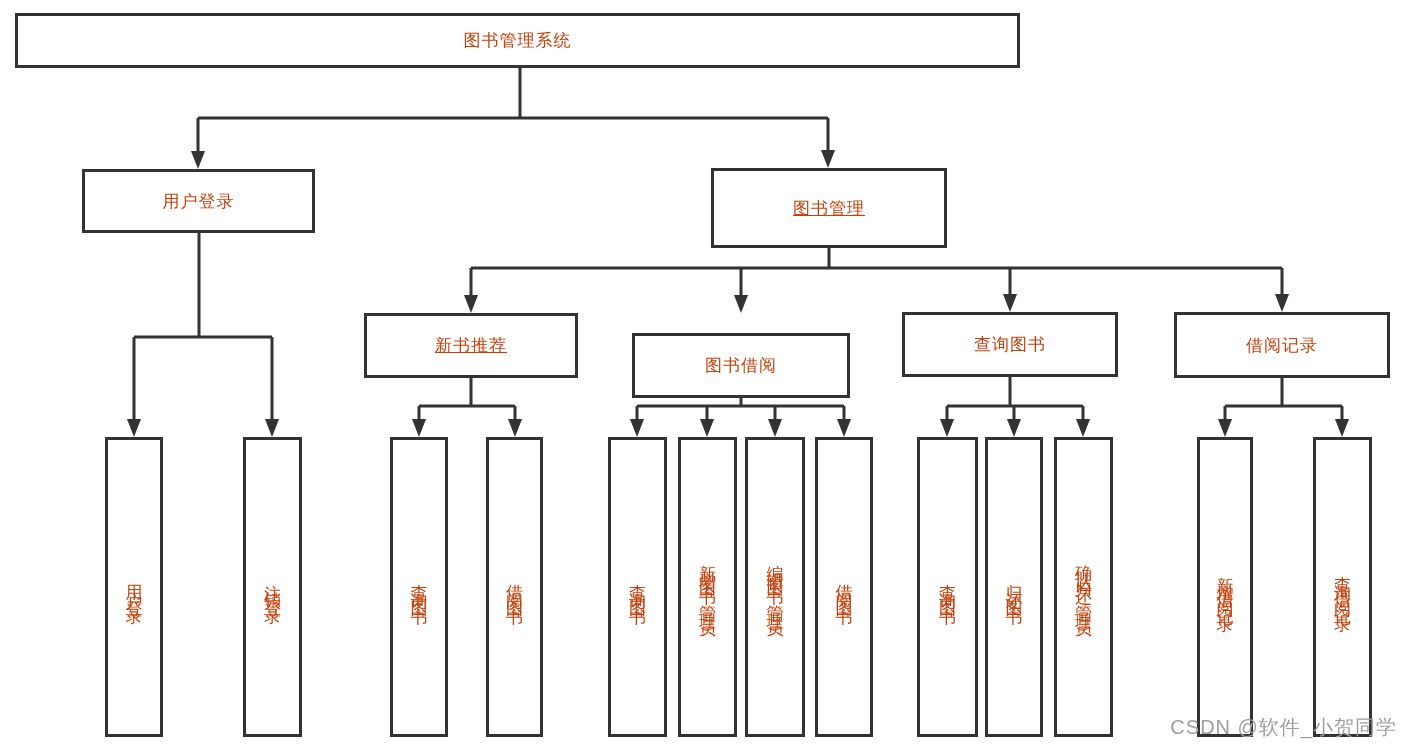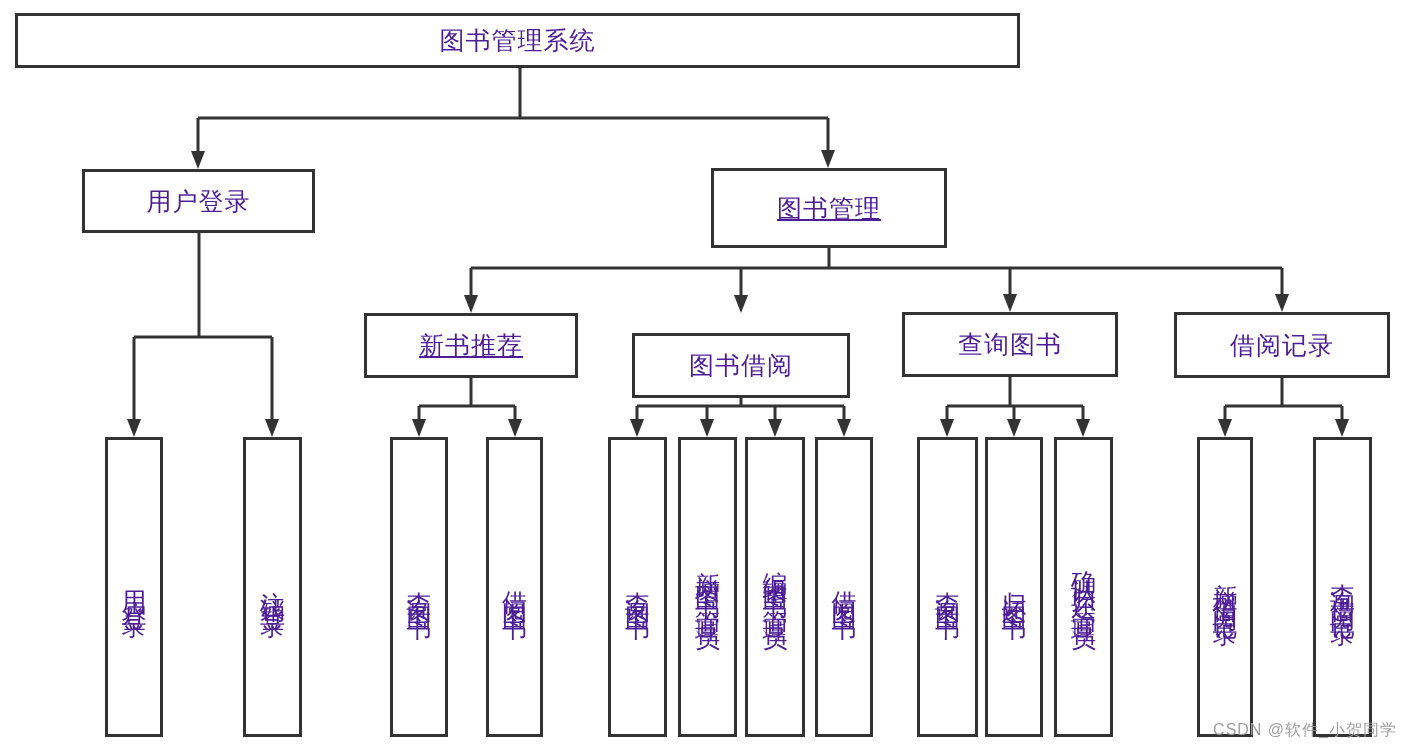--- a/index.html
+++ b/index.html
@@ -21,25 +21,25 @@
     top: 0;
     width: 1405px;
     height: 747px;
     z-index: 1;
   }
   .node {
     position: absolute;
     box-sizing: border-box;
     background: #ffffff;
     border: 3px solid #333333;
-    color: #4c1d95;
+    color: #c2410c;
     display: flex;
     align-items: center;
     justify-content: center;
-    font-size: 25px;
+    font-size: 17px;
     letter-spacing: 1px;
     z-index: 2;
     white-space: nowrap;
   }
   .leaf {
     writing-mode: vertical-rl;
     text-orientation: mixed;
     letter-spacing: 8px;
     line-height: 1;
     white-space: normal;
@@ -65,21 +65,21 @@
   .lf-10 { left: 985px;  top: 437px; width: 58px; height: 300px; }
   .lf-11 { left: 1054px; top: 437px; width: 59px; height: 300px; }
   .lf-12 { left: 1197px; top: 437px; width: 56px; height: 300px; }
   .lf-13 { left: 1313px; top: 437px; width: 59px; height: 300px; }
   #watermark {
     position: absolute;
     right: 8px;
     bottom: 6px;
     z-index: 3;
     color: #9e9e9e;
-    font-size: 16px;
+    font-size: 20px;
     letter-spacing: 1px;
   }
 </style>
 </head>
 <body>
 
 <div id="stage">
 
   <svg id="connectors" viewBox="0 0 1405 747" xmlns="http://www.w3.org/2000/svg">
     <g stroke="#333333" stroke-width="3" fill="none">

